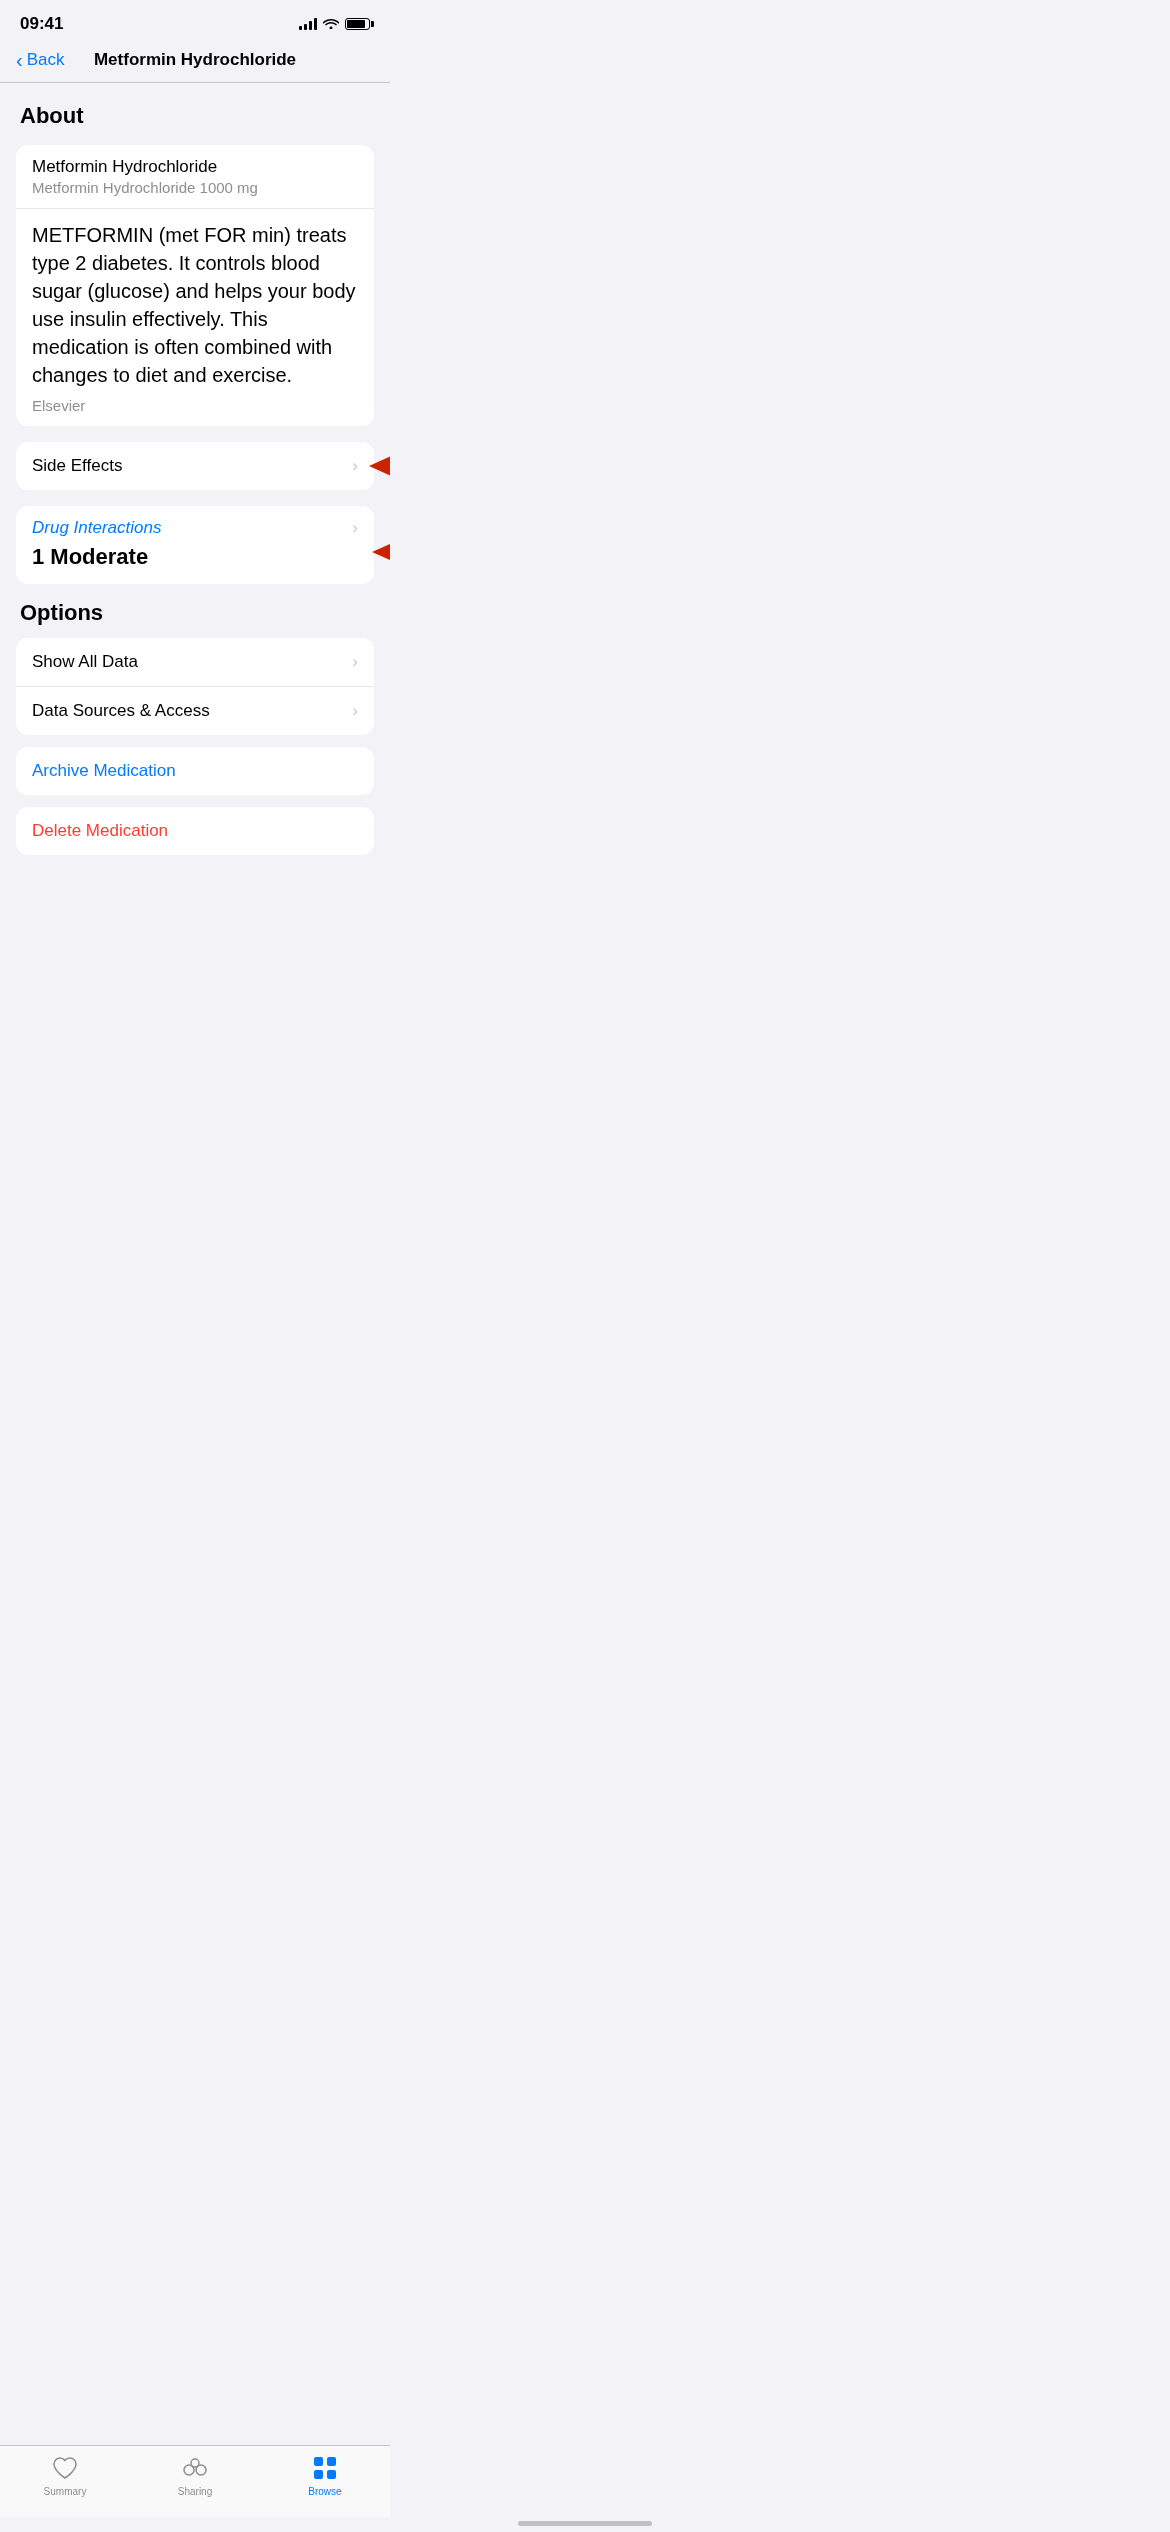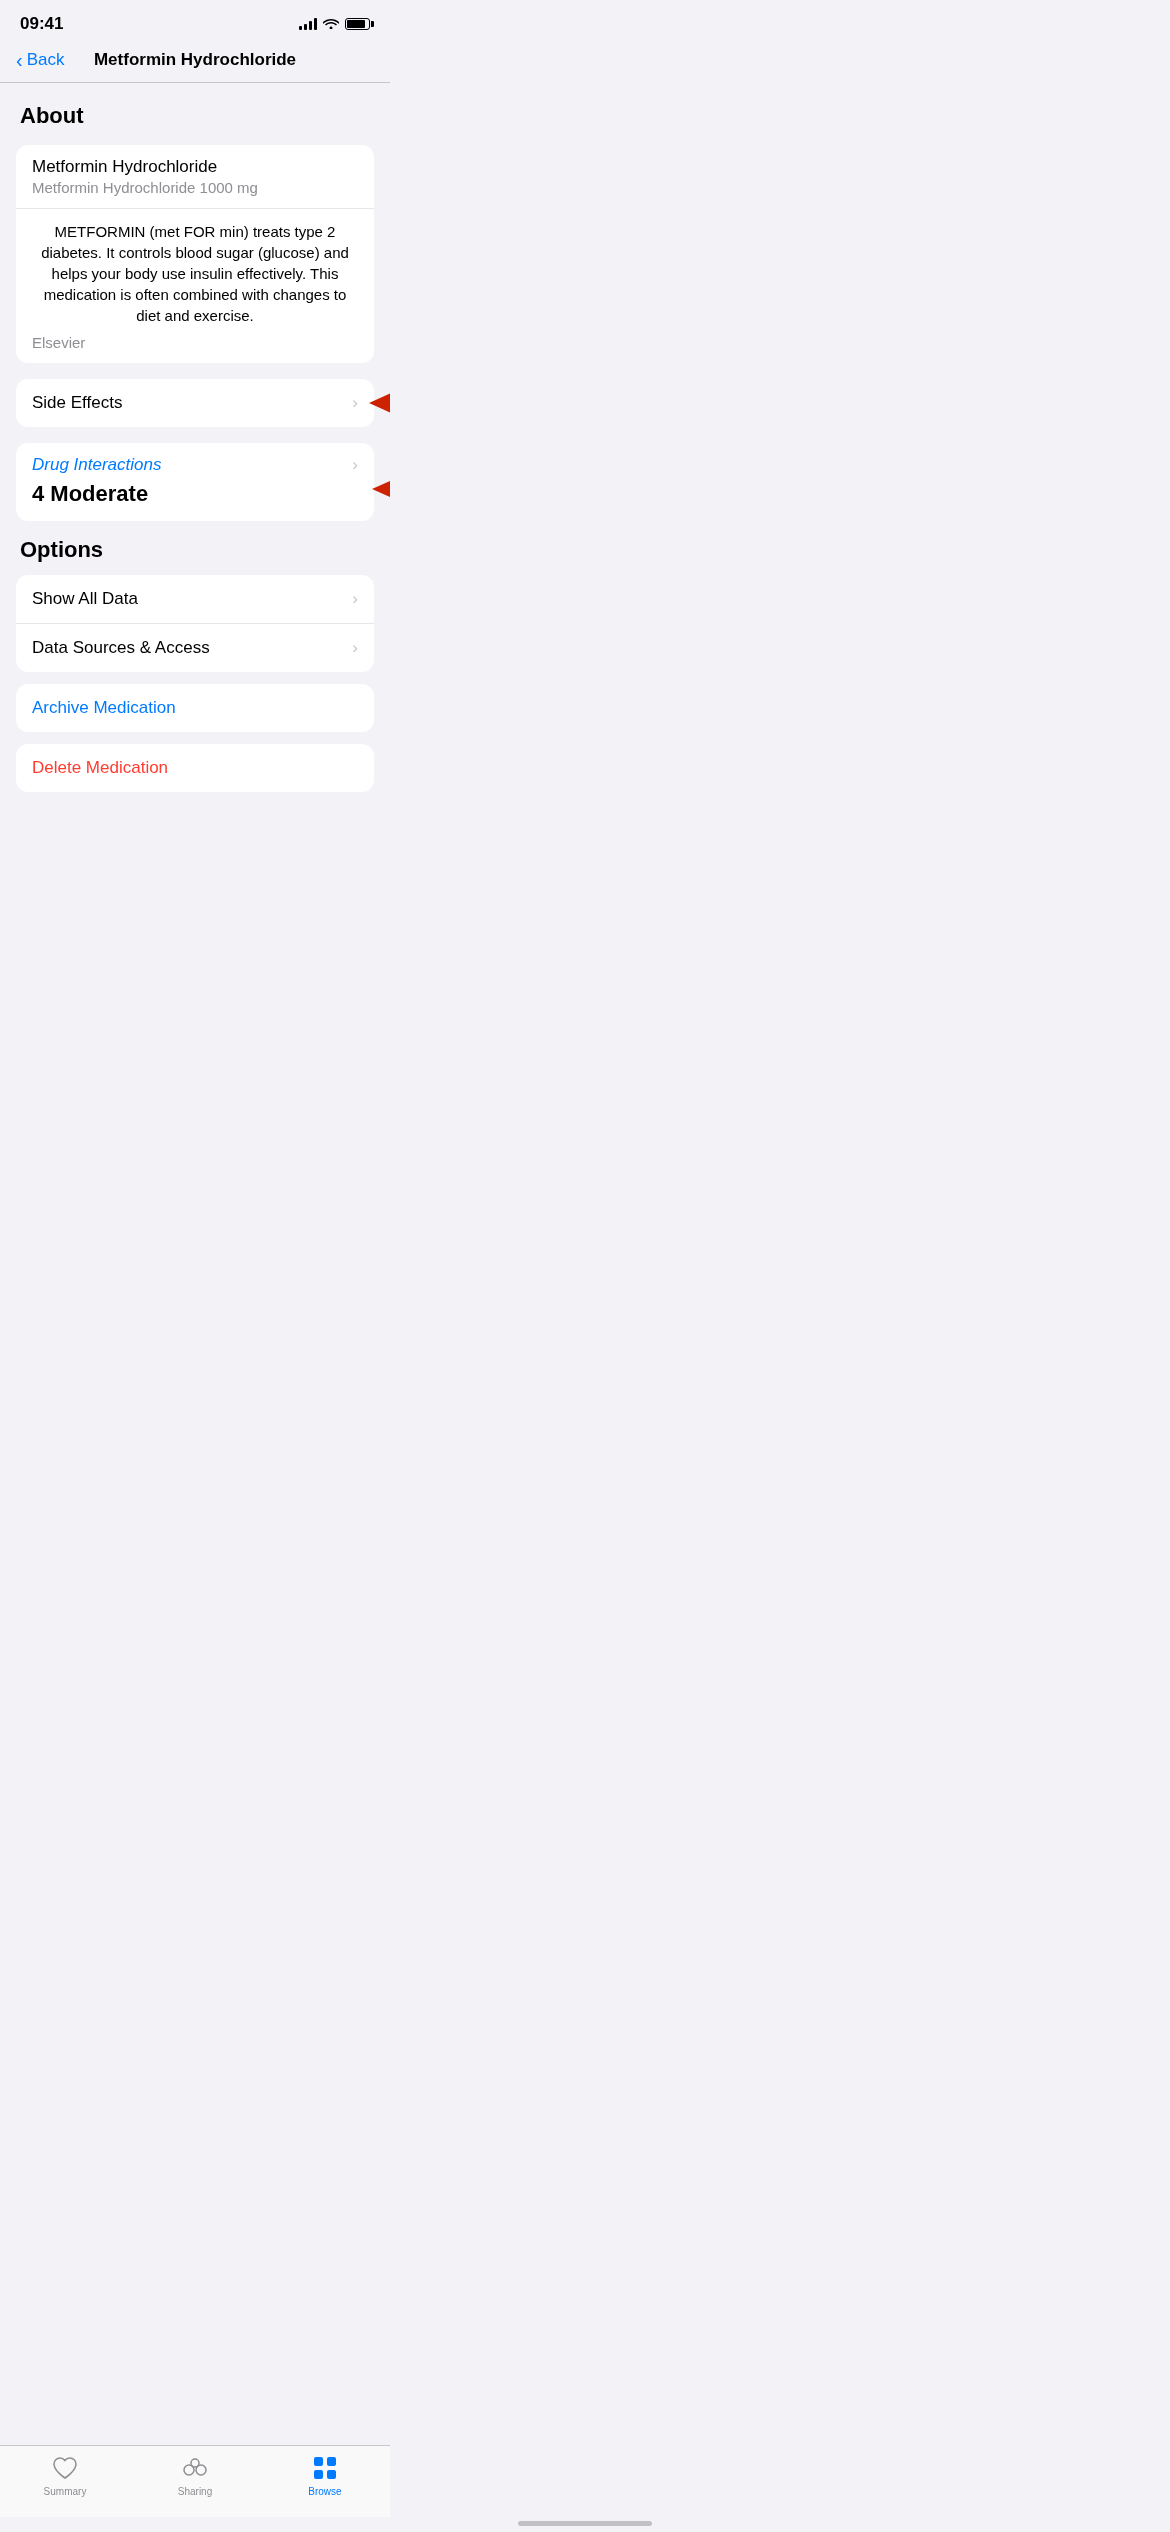--- a/index.html
+++ b/index.html
@@ -153,25 +153,24 @@
       color: #000;
       margin-bottom: 2px;
     }
 
     .card-row-subtitle {
       font-size: 15px;
       color: #8e8e93;
     }
 
     .card-row-body {
-      font-size: 15px;
+      font-size: 20px;
       color: #000;
       line-height: 1.4;
       margin-bottom: 8px;
-      text-align: center;
     }
 
     .card-row-source {
       font-size: 15px;
       color: #8e8e93;
     }
 
     
     .disclosure-row {
       display: flex;
@@ -392,21 +391,21 @@
       <polygon points="0,27.5 50,5 50,20 160,20 160,35 50,35 50,50" fill="#cc2200"></polygon>
     </svg>
   </div>
 
   <div class="card-with-arrow">
     <div class="drug-interactions-card">
       <div class="drug-int-top">
         <span class="drug-int-label">Drug Interactions</span>
         <span class="disclosure-chevron">›</span>
       </div>
-      <div class="drug-int-value">4 Moderate</div>
+      <div class="drug-int-value">1 Moderate</div>
     </div>
 
     <svg class="arrow-svg" width="150" height="55" viewBox="0 0 150 55" style="right:-148px; top:60%; transform:translateY(-50%);">
       <polygon points="0,27.5 50,5 50,20 150,20 150,35 50,35 50,50" fill="#cc2200"></polygon>
     </svg>
   </div>
 
 
   <div class="options-section">
     <div class="section-header">Options</div>

